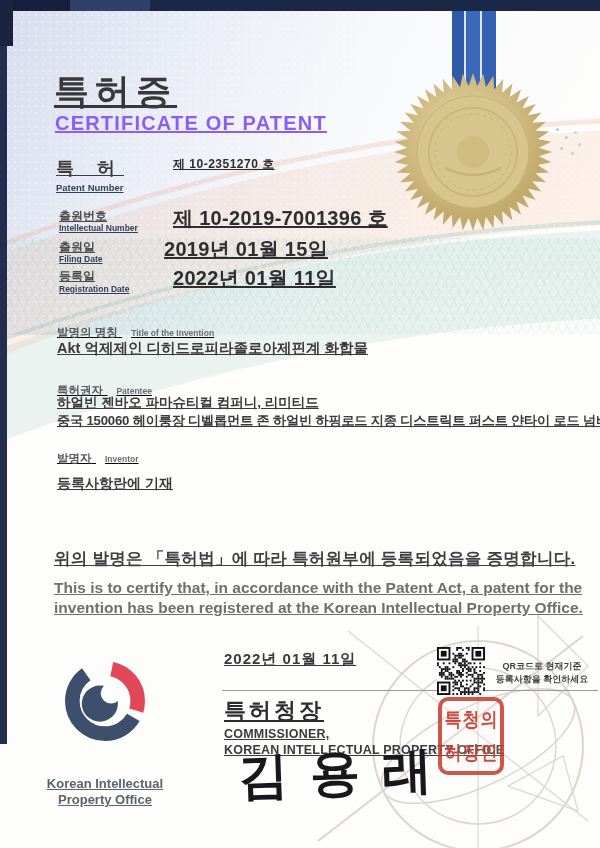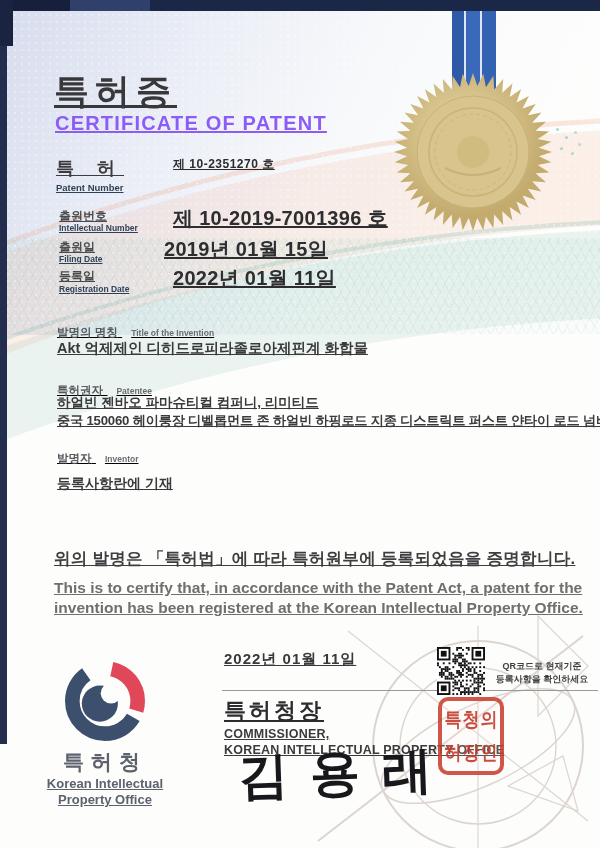--- a/index.html
+++ b/index.html
@@ -383,20 +383,19 @@
     <span>장</span>
     <span>인</span>
   </div>
 
   <svg class="logo-svg" viewBox="0 0 100 100">
     <circle cx="50" cy="50" r="38" fill="none" stroke="#3c4f6d" stroke-width="17" pathLength="360" stroke-dasharray="205 155" stroke-dashoffset="-30"></circle>
     <circle cx="50" cy="50" r="38" fill="none" stroke="#e0485a" stroke-width="17" pathLength="360" stroke-dasharray="95 265" stroke-dashoffset="78"></circle>
     <circle cx="44" cy="53" r="21" fill="#3c4f6d"></circle>
     <circle cx="57" cy="41" r="12" fill="#fdfdfc"></circle>
   </svg>
-  <div class="logo-ko">특허청</div>
   <div class="t logo-en" style="top:776px;">Korean Intellectual</div>
   <div class="t logo-en" style="top:792px;">Property Office</div>
 
   <div class="strip-top"></div>
   <div class="strip-left"></div>
   <div class="blob-tl"></div>
 </div>
 
 </body></html>

